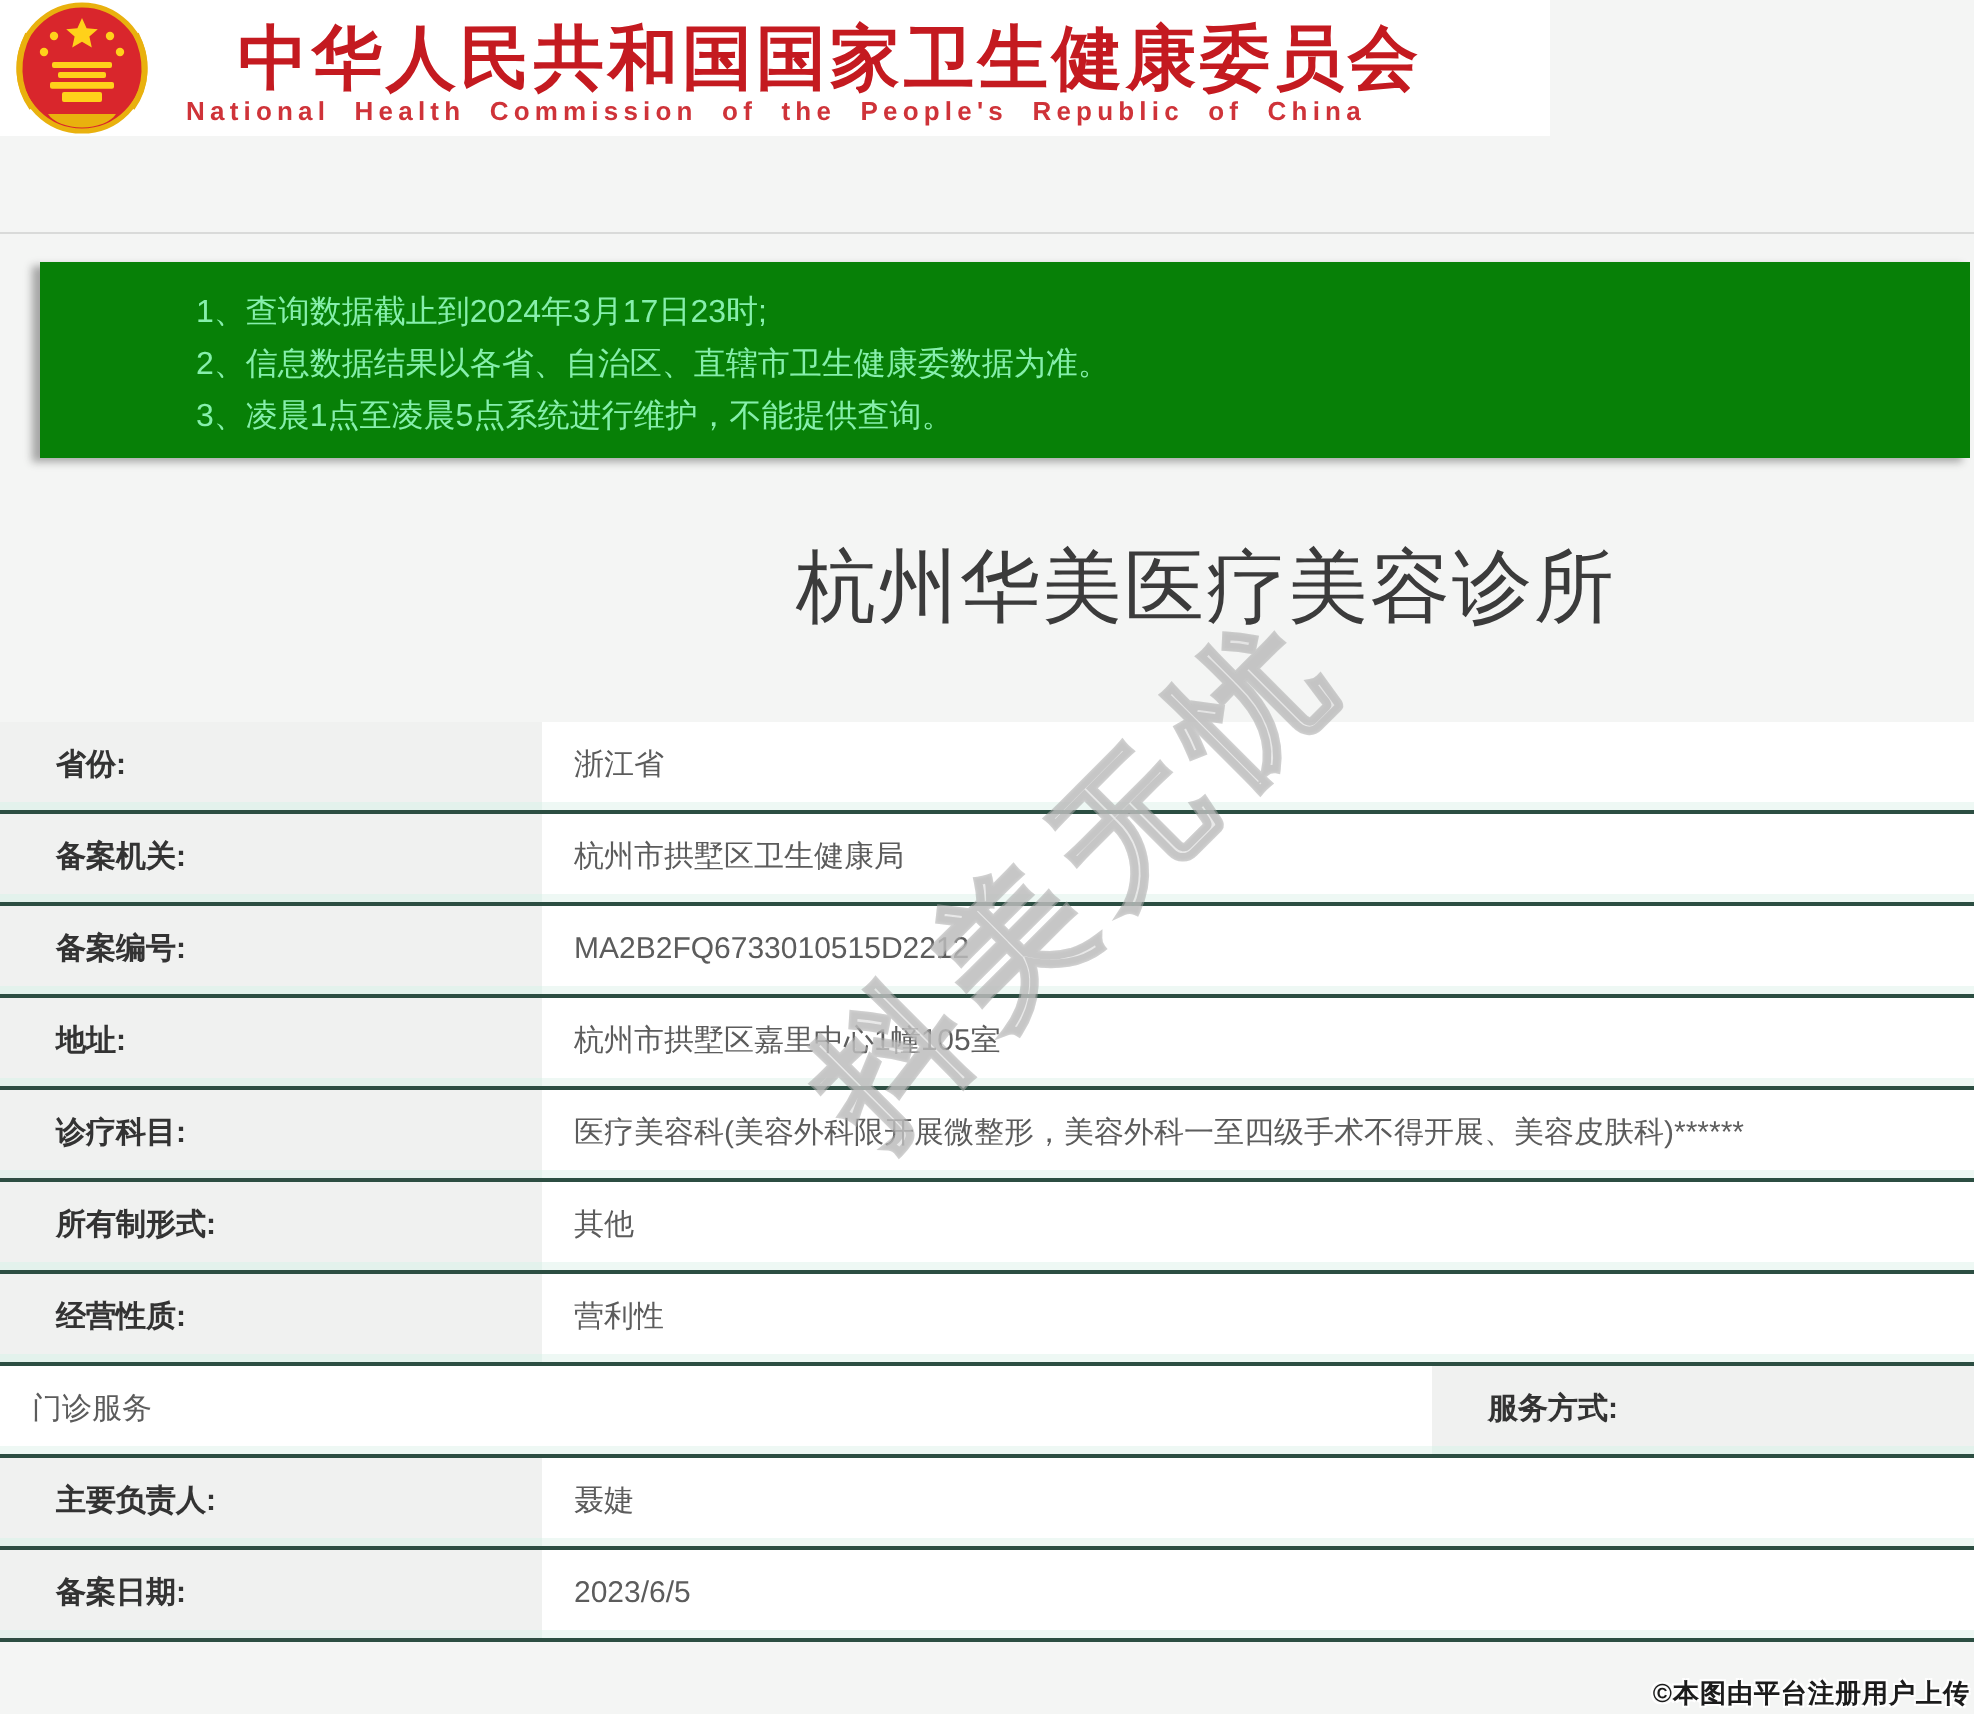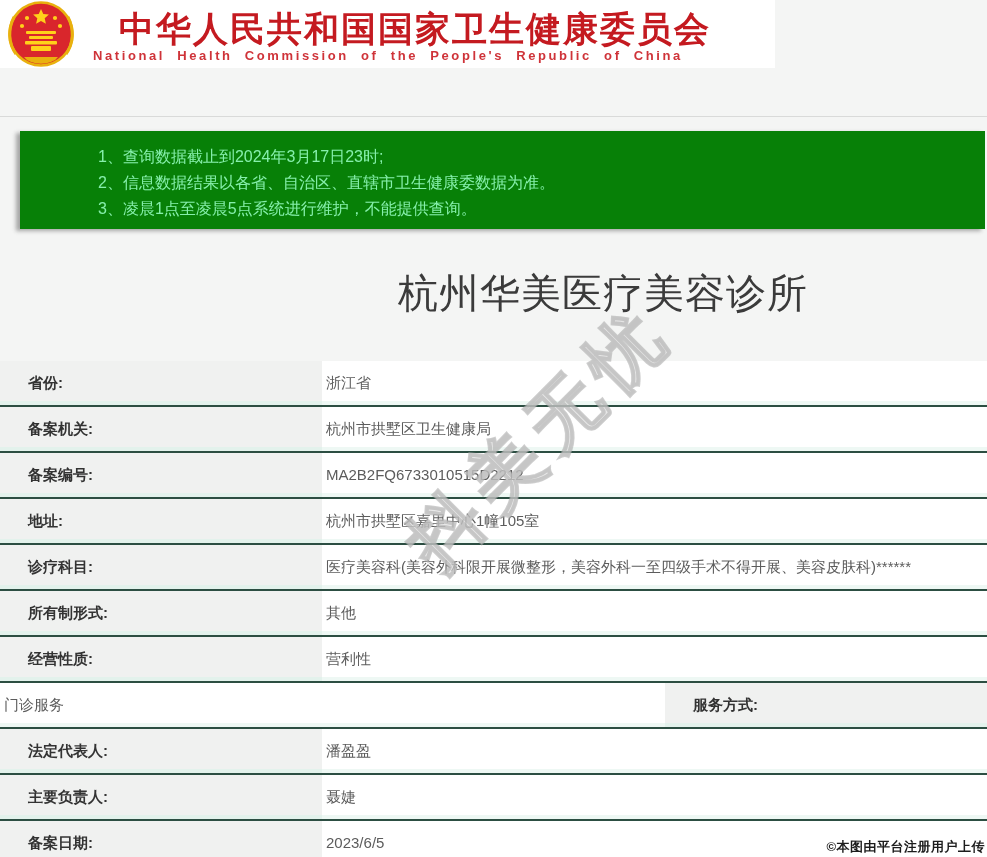--- a/index.html
+++ b/index.html
@@ -48,27 +48,27 @@
   }
 
   
   .record-table { position: absolute; left: 0; top: 361px; width: 987px; }
   .row { display: flex; width: 100%; height: 46px; }
   .cell {
     border-bottom: 2px solid #2c4e42;
     line-height: 43px; font-size: 15px; white-space: nowrap; overflow: hidden;
   }
   .cell-label {
-    width: 322px; padding-left: 28px; font-weight: 700; color: #333333;
+    width: 271px; padding-left: 28px; font-weight: 700; color: #333333;
     background: linear-gradient(to bottom,
       #f0f1f0 0, #f0f1f0 calc(100% - 4px),
       #e3f2ec calc(100% - 4px), #e3f2ec 100%);
   }
   .cell-value {
-    flex: 1; padding-left: 4px; color: #5c5c5c;
+    flex: 1; padding-left: 16px; color: #5c5c5c;
     background: linear-gradient(to bottom,
       #ffffff 0, #ffffff calc(100% - 4px),
       #eef8f4 calc(100% - 4px), #eef8f4 100%);
   }
 
   
   .watermark {
     position: absolute; left: 340px; top: 390px; width: 400px;
     text-align: center;
     transform: rotate(-45deg);
@@ -148,24 +148,20 @@
     </div>
     <div class="row">
       <div class="cell cell-label">经营性质:</div>
       <div class="cell cell-value">营利性</div>
     </div>
     <div class="row">
       <div class="cell cell-value">门诊服务</div>
       <div class="cell cell-label">服务方式:</div>
     </div>
     <div class="row">
-      <div class="cell cell-label">法定代表人:</div>
-      <div class="cell cell-value">潘盈盈</div>
-    </div>
-    <div class="row">
       <div class="cell cell-label">主要负责人:</div>
       <div class="cell cell-value">聂婕</div>
     </div>
     <div class="row">
       <div class="cell cell-label">备案日期:</div>
       <div class="cell cell-value">2023/6/5</div>
     </div>
   </div>
 
   <div class="watermark">抖美无忧</div>

